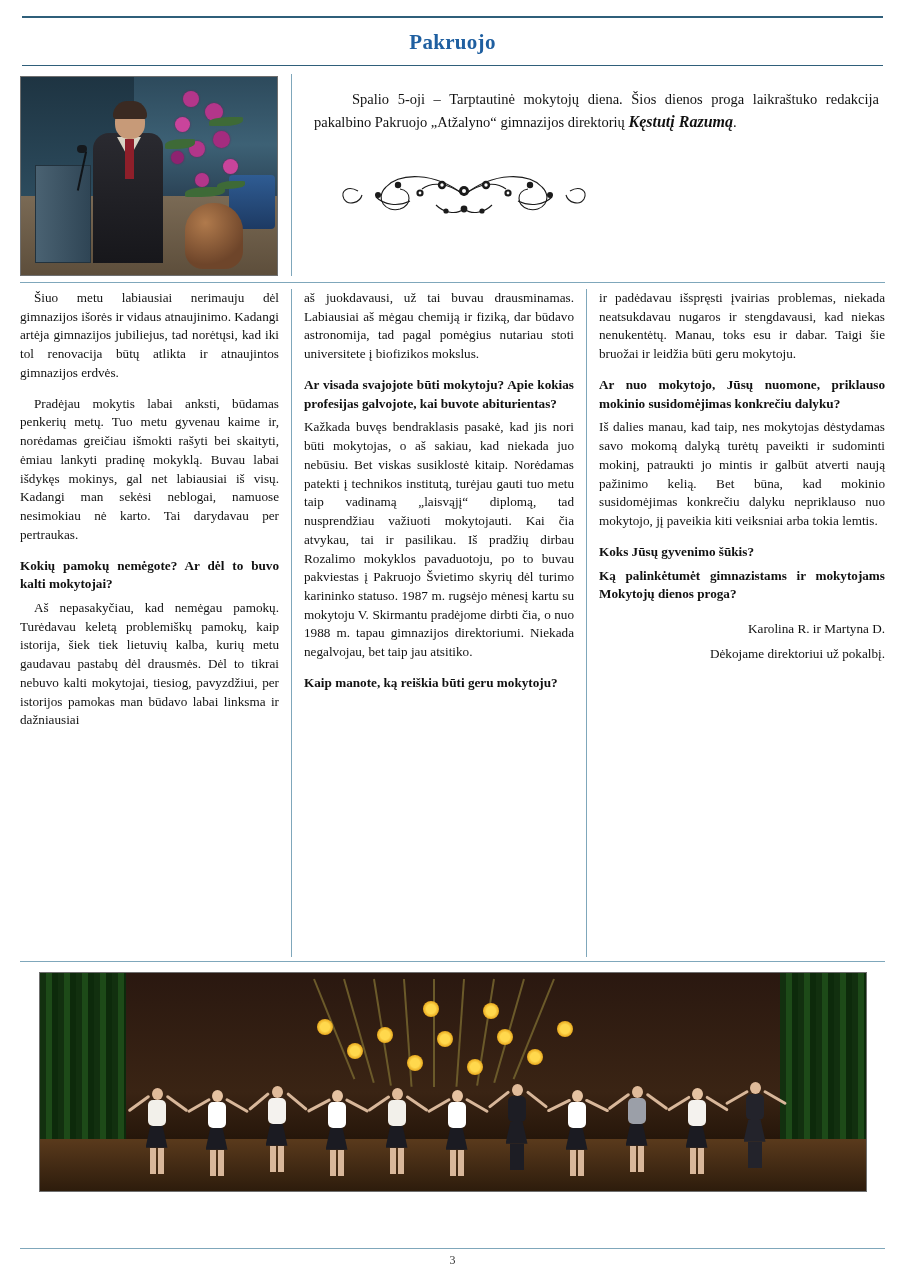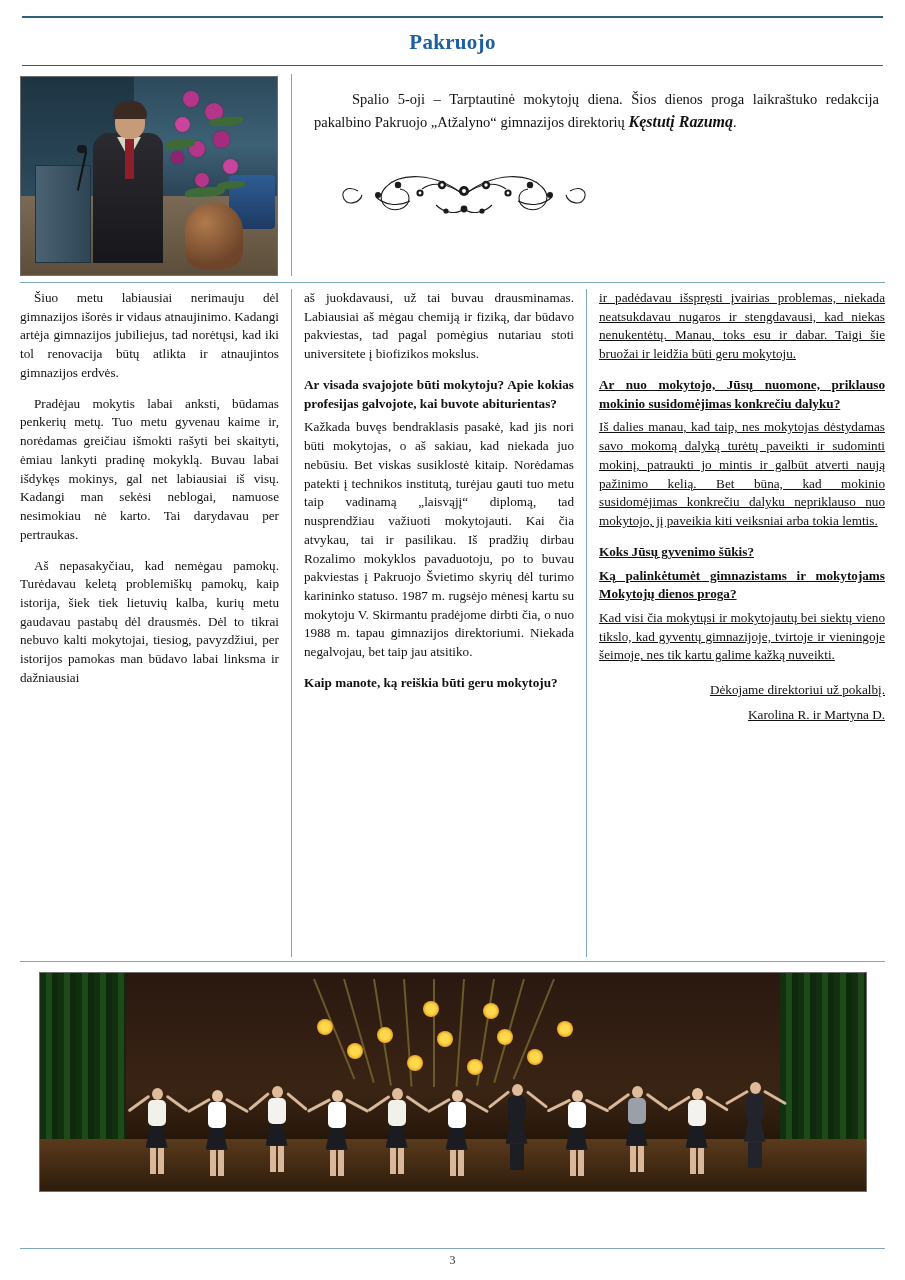--- a/index.html
+++ b/index.html
@@ -162,21 +162,21 @@
     height: 668px;
   }
   .col {
     box-sizing: border-box;
     font-size: 13.2px;
     line-height: 1.42;
     text-align: justify;
   }
   .col-1 { width: 272px; flex: 0 0 272px; padding-right: 12px; border-right: 1px solid #7fa7bb; }
   .col-2 { width: 295px; flex: 0 0 295px; padding: 0 12px; border-right: 1px solid #7fa7bb; }
-  .col-3 { flex: 1 1 auto; padding-left: 12px; text-decoration: underline; }
+  .col-3 { flex: 1 1 auto; padding-left: 12px; }
   .q {
     font-weight: bold;
     margin: 0 0 5px 0;
     text-align: justify;
   }
   .a {
     margin: 0 0 12px 0;
     text-indent: 14px;
   }
   .a.noindent { text-indent: 0; }
@@ -327,40 +327,40 @@
         </g>
       </svg>
     </div>
   </div>
 
   <div class="body-cols">
 
     <div class="col col-1">
       <p class="a">Šiuo metu labiausiai nerimauju dėl gimnazijos išorės ir vidaus atnaujinimo. Kadangi artėja gimnazijos jubiliejus, tad norėtųsi, kad iki tol renovacija būtų atlikta ir atnaujintos gimnazijos erdvės.</p>
       <p class="a">Pradėjau mokytis labai anksti, būdamas penkerių metų. Tuo metu gyvenau kaime ir, norėdamas greičiau išmokti rašyti bei skaityti, ėmiau lankyti pradinę mokyklą. Buvau labai išdykęs mokinys, gal net labiausiai iš visų. Kadangi man sekėsi neblogai, namuose nesimokiau nė karto. Tai darydavau per pertraukas.</p>
+      <p class="q">Kokių pamokų nemėgote? Ar dėl to buvo kalti mokytojai?</p>
       <p class="a">Aš nepasakyčiau, kad nemėgau pamokų. Turėdavau keletą problemiškų pamokų, kaip istorija, šiek tiek lietuvių kalba, kurių metu gaudavau pastabų dėl drausmės. Dėl to tikrai nebuvo kalti mokytojai, tiesiog, pavyzdžiui, per istorijos pamokas man būdavo labai linksma ir dažniausiai</p>
     </div>
 
     <div class="col col-2">
-      <p class="a noindent">aš juokdavausi, už tai buvau drausminamas. Labiausiai aš mėgau chemiją ir fiziką, dar būdavo pakviestas, tad pagal pomėgius nutariau stoti universitete į biofizikos mokslus.</p>
+      <p class="a noindent">aš juokdavausi, už tai buvau drausminamas. Labiausiai aš mėgau chemiją ir fiziką, dar būdavo astronomija, tad pagal pomėgius nutariau stoti universitete į biofizikos mokslus.</p>
       <p class="q">Ar visada svajojote būti mokytoju?  Apie kokias profesijas galvojote, kai buvote abiturientas?</p>
       <p class="a noindent"> Kažkada buvęs bendraklasis pasakė, kad jis nori būti mokytojas, o aš sakiau, kad niekada juo nebūsiu. Bet viskas susiklostė kitaip. Norėdamas patekti į technikos institutą, turėjau gauti tuo metu taip vadinamą „laisvąjį“ diplomą, tad nusprendžiau važiuoti mokytojauti. Kai čia atvykau, tai ir pasilikau. Iš pradžių dirbau Rozalimo mokyklos pavaduotoju, po to buvau pakviestas į Pakruojo Švietimo skyrių dėl turimo karininko statuso. 1987 m. rugsėjo mėnesį kartu su mokytoju V. Skirmantu pradėjome dirbti čia, o nuo 1988 m. tapau gimnazijos direktoriumi. Niekada negalvojau, bet taip jau atsitiko.</p>
       <p class="q">Kaip manote, ką reiškia būti geru mokytoju?</p>
     </div>
 
     <div class="col col-3">
       <p class="a noindent">ir padėdavau išspręsti įvairias problemas, niekada neatsukdavau nugaros ir stengdavausi, kad niekas nenukentėtų. Manau, toks esu ir dabar. Taigi šie bruožai ir leidžia būti geru mokytoju.</p>
       <p class="q">Ar nuo mokytojo, Jūsų nuomone, priklauso mokinio susidomėjimas konkrečiu dalyku?</p>
       <p class="a noindent">Iš dalies manau, kad taip, nes mokytojas dėstydamas savo mokomą dalyką turėtų pavеikti ir sudominti mokinį, patraukti jo mintis ir galbūt atverti naują pažinimo kelią. Bet būna, kad mokinio susidomėjimas konkrečiu dalyku nepriklauso nuo mokytojo, jį paveikia kiti veiksniai arba tokia lemtis.</p>
       <p class="q">Koks Jūsų gyvenimo šūkis?</p>
       <p class="q">Ką palinkėtumėt gimnazistams ir mokytojams Mokytojų dienos proga?</p>
-      <p class="a noindent">Kad visi čia mokytųsi ir mokytojautų bei siektų vieno tikslo, kad gyventų gimnazijoje, tvirtoje ir vieningoje šeimoje, nes tik kartu galime kažką nuveikti.</p>
       <div class="sig">
+        <div>Karolina R. ir Martyna D.</div>
         <div>Dėkojame direktoriui už pokalbį.</div>
-        <div>Karolina R. ir Martyna D.</div>
       </div>
     </div>
   </div>
 
   <div class="bottom-wrap">
     <div class="photo2">
       <div class="p2-back"></div>
       <div class="p2-curtain-l"></div>
       <div class="p2-curtain-r"></div>
       <div class="p2-garland">

